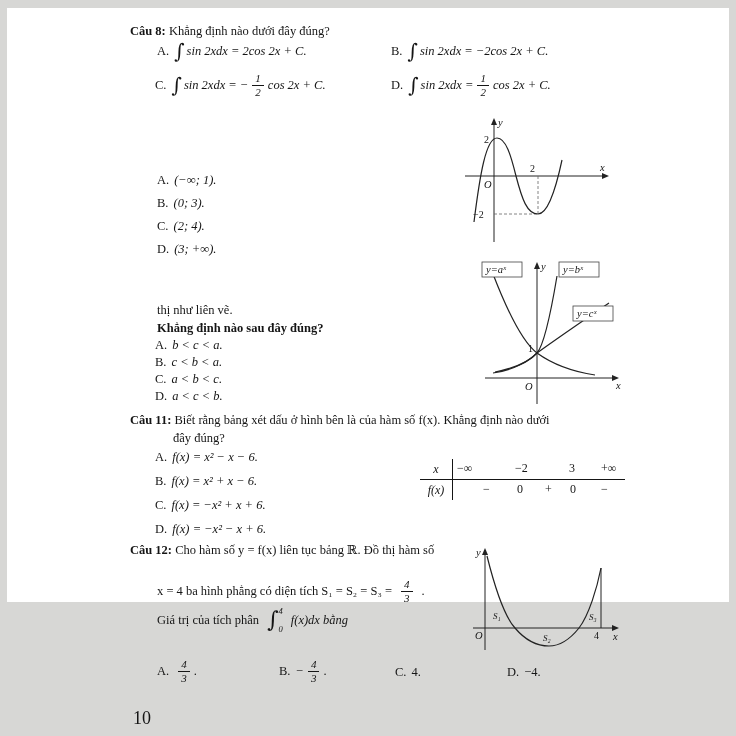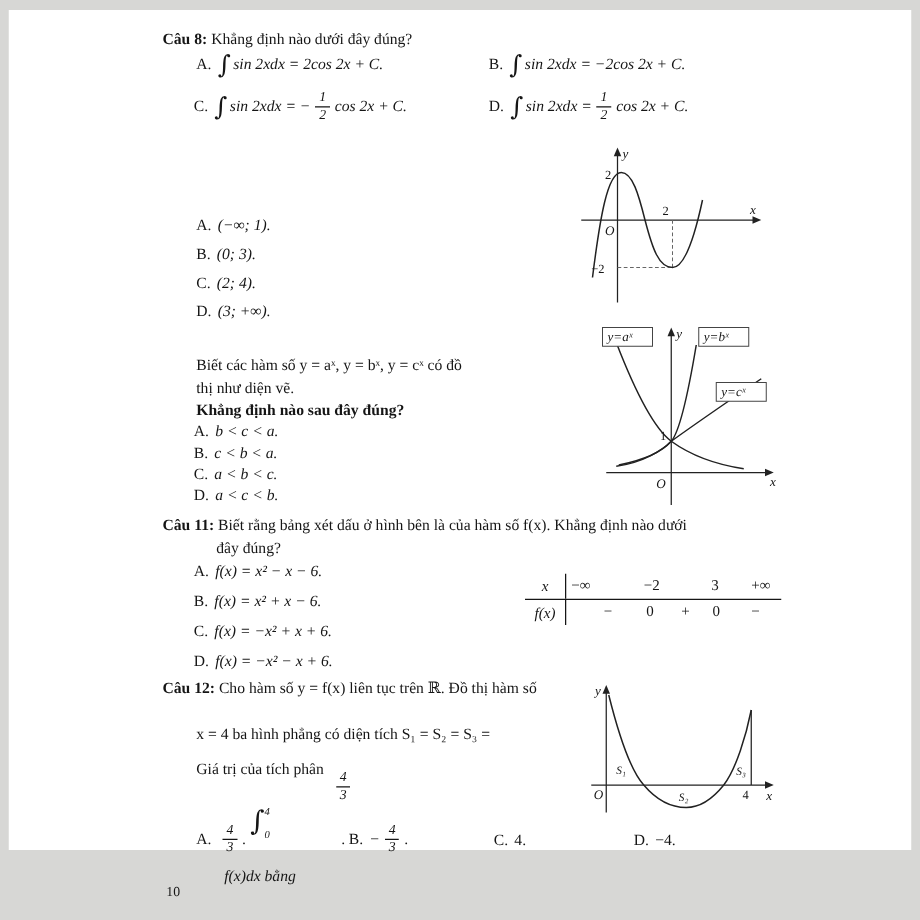--- a/index.html
+++ b/index.html
@@ -1,50 +1,50 @@
 <!DOCTYPE html>
 <html><head>
 <meta charset="utf-8">
 <style>
   html, body { margin:0; padding:0; width:736px; height:736px; overflow:hidden; }
   body { background:#d7d7d5; font-family:"Liberation Serif","DejaVu Serif",serif; color:#151515; position:relative; }
-  .page { position:absolute; left:7px; top:8px; width:722px; height:672px; background:#ffffff; }
+  .page { position:absolute; left:7px; top:8px; width:722px; height:594px; background:#ffffff; }
   .abs { position:absolute; }
   .txt { font-size:12.5px; line-height:18px; }
   .qlabel { font-weight:bold; }
   .math { font-style:italic; }
   .opt { display:flex; align-items:center; gap:2px; font-size:12.5px; white-space:nowrap; }
   .opt .letter { margin-right:3px; font-style:normal; }
   .int { font-size:20px; line-height:1; font-family:"DejaVu Serif",serif; }
   .frac { display:inline-flex; flex-direction:column; align-items:center; vertical-align:middle;
           font-size:11px; line-height:1.15; font-style:italic; margin:0 2px; }
   .frac .num { padding:0 3px; }
   .frac .den { border-top:1px solid #151515; padding:0 3px; }
-  .mathline { display:flex; align-items:center; gap:20px;flex-direction:column; }
+  .mathline { display:flex; align-items:center; gap:7px; }
   .bigint { display:inline-flex; align-items:center; margin:0 1px; }
   .bigint .int2 { font-size:22px; line-height:1; font-family:"DejaVu Serif",serif; }
   .ibounds { display:inline-flex; flex-direction:column; justify-content:space-between;
              height:26px; font-size:8.5px; line-height:1; font-style:italic; padding:1px 0; }
   
   .signtable { font-size:12px; }
   .strow { display:flex; height:20px; }
   .strow.first { border-bottom:1.5px solid #151515; }
   .stlabel { width:32px; border-right:1.5px solid #151515; display:flex; align-items:center;
              justify-content:center; font-style:italic; }
   .stcells { position:relative; width:172px; }
   .stcells span { position:absolute; top:2px; font-style:normal; }
   
   .axis { stroke:#222; stroke-width:1; }
   .curve { stroke:#222; stroke-width:1.2; fill:none; }
   .dash { stroke:#666; stroke-width:0.8; stroke-dasharray:3 2; }
   .arrow { fill:#222; }
   svg text { font-family:"Liberation Serif","DejaVu Serif",serif; font-size:10px; fill:#151515; }
   svg text.it { font-style:italic; font-size:10.5px; }
   svg .box { fill:#ffffff; stroke:#444; stroke-width:0.8; }
-  .pagenum { font-size:11px; }
+  .pagenum { font-size:18px; }
 </style>
 </head>
 <body>
 
 <div class="page">
 
   <div class="abs txt" style="left:123px; top:14px;">
     <span class="qlabel">Câu 8:</span>
     <span>Khẳng định nào dưới đây đúng?</span>
   </div>
@@ -107,22 +107,21 @@
     <line class="dash" x1="35" y1="100" x2="79" y2="100"></line>
     <path class="curve" d="M 15,108 C 21,60 27,24 38,24 C 47,24 52,42 57,62 C 63,85 68,100 79,100 C 89,100 97,74 103,46"></path>
     <text class="it" x="39" y="12">y</text>
     <text class="it" x="141" y="57">x</text>
     <text class="it" x="25" y="74">O</text>
     <text x="25" y="29">2</text>
     <text x="71" y="58">2</text>
     <text x="14" y="104">−2</text>
   </svg>
 
-  <div class="abs txt" style="left:150px; top:275px;">Biết các hàm số y = aˣ, y = bˣ, y = cˣ có đồ</div>
-  <div class="abs txt" style="left:150px; top:293px;">thị như diện vẽ.</div>
+  <div class="abs txt" style="left:150px; top:293px;">thị như liên vẽ.</div>
   <div class="abs txt" style="left:150px; top:311px;font-weight:bold;">Khẳng định nào sau đây đúng?</div>
 
   <div class="abs opt" style="left:148px; top:330px;">
     <span class="letter">A.</span>
     <span class="math">b &lt; c &lt; a.</span>
   </div>
   <div class="abs opt" style="left:148px; top:347px;">
     <span class="letter">B.</span>
     <span class="math">c &lt; b &lt; a.</span>
   </div>
@@ -195,21 +194,21 @@
         <span style="left:64px">0</span>
         <span style="left:92px">+</span>
         <span style="left:117px">0</span>
         <span style="left:148px">−</span>
       </div>
     </div>
   </div>
 
   <div class="abs txt" style="left:123px; top:533px;">
     <span class="qlabel">Câu 12:</span>
-    <span>Cho hàm số y = f(x) liên tục trên ℝ. Đồ thị hàm số</span>
+    <span>Cho hàm số y = f(x) liên tục bảng ℝ. Đồ thị hàm số</span>
   </div>
   <div class="abs txt mathline" style="left:150px; top:570px;">
     <span>x = 4 ba hình phẳng có diện tích S₁ = S₂ = S₃ =</span>
     <span class="frac">
         <span class="num">4</span>
         <span class="den">3</span>
       </span>
     <span>.</span>
   </div>
   <div class="abs txt mathline" style="left:150px; top:598px;">

